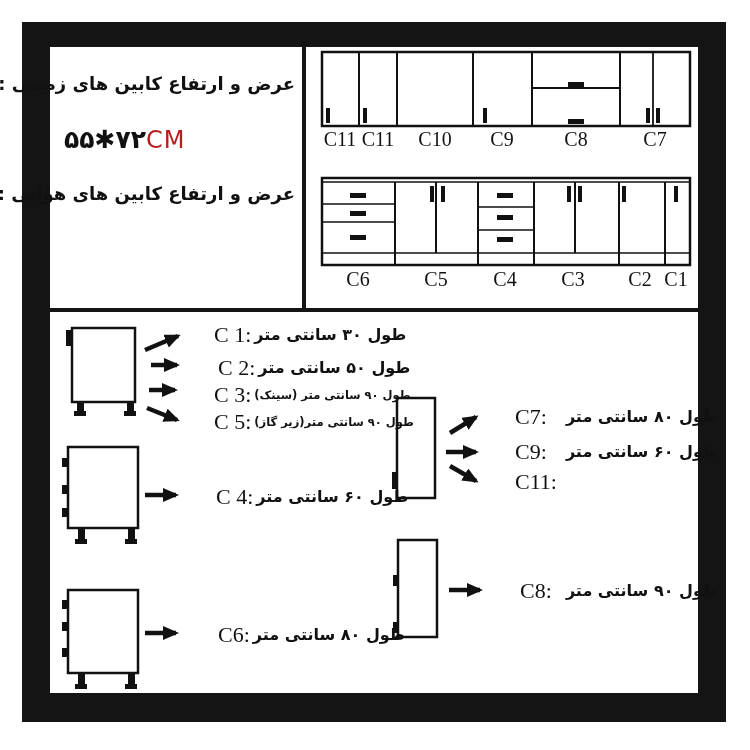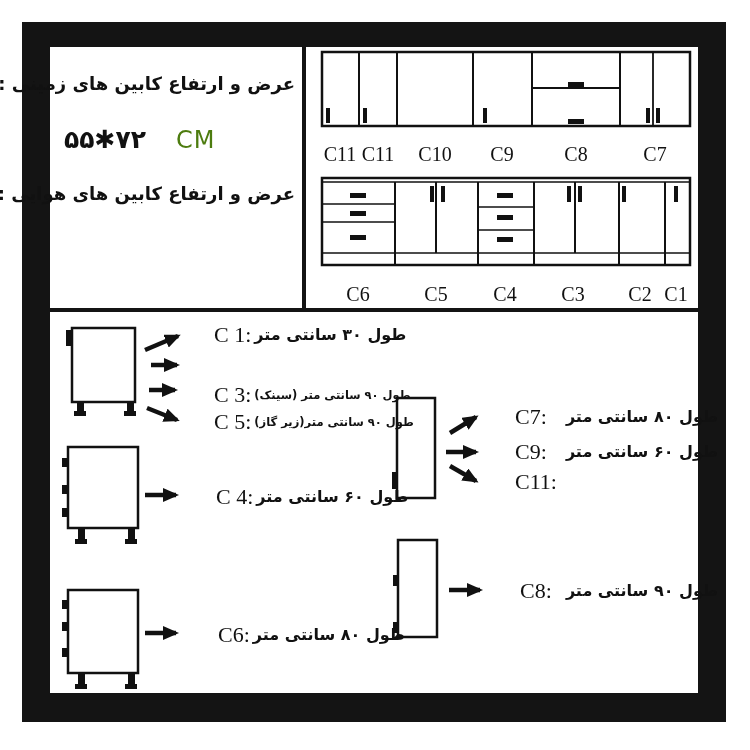--- a/index.html
+++ b/index.html
@@ -8,25 +8,25 @@
   .frame{position:absolute;left:22px;top:22px;width:704px;height:700px;background:#141414;}
   .panel{position:absolute;background:#ffffff;}
   #specs-panel{left:50px;top:47px;width:252px;height:261px;}
   #elev-panel{left:306px;top:47px;width:392px;height:261px;}
   #legend-panel{left:50px;top:312px;width:648px;height:381px;}
 
   
   .spec-title{position:absolute;right:0;left:0;padding-right:7px;direction:rtl;text-align:right;
               font-weight:700;font-size:18px;line-height:26px;letter-spacing:-.2px;white-space:nowrap;}
   .spec-size{position:absolute;left:14px;direction:ltr;font-weight:700;font-size:25px;line-height:30px;white-space:nowrap;}
-  .spec-size .unit{font-weight:400;font-size:24px;letter-spacing:1px;color:#4d7c0f;margin-left:30px;}
+  .spec-size .unit{font-weight:400;font-size:24px;letter-spacing:1px;color:#b91c1c;}
 
   
   .elv-label{position:absolute;transform:translateX(-50%);font-family:"Liberation Serif","DejaVu Serif",serif;
-             font-size:20px;line-height:22px;white-space:nowrap;margin-top:15px;}
+             font-size:20px;line-height:22px;white-space:nowrap;}
 
   
   .lg-row{position:absolute;display:flex;align-items:center;gap:3px;white-space:nowrap;margin-left:28px;}
   .lg-code{font-family:"Liberation Serif","DejaVu Serif",serif;font-size:22px;line-height:26px;}
   .lg-desc{direction:rtl;font-weight:700;font-size:16px;line-height:18px;}
   .lg-desc.small{font-size:11.5px;}
   .lg-row.spread{justify-content:space-between;gap:0;}
 
   svg{position:absolute;left:0;top:0;}
   .ln{stroke:#111;fill:none;}
@@ -169,20 +169,24 @@
         <rect class="fl" x="343" y="263" width="5" height="11"></rect>
         <rect class="fl" x="343" y="310" width="5" height="11"></rect>
         <line class="arrow" marker-end="url(#arr)" x1="399" y1="278" x2="430" y2="278"></line>
       </g>
     </svg>
 
     <div class="lg-row" style="left:136px;top:10px">
       <span class="lg-code">C 1:</span>
       <span class="lg-desc">طول ۳۰ سانتی متر</span>
     </div>
+    <div class="lg-row" style="left:140px;top:43px">
+      <span class="lg-code">C 2:</span>
+      <span class="lg-desc">طول ۵۰ سانتی متر</span>
+    </div>
     <div class="lg-row" style="left:136px;top:70px">
       <span class="lg-code">C 3:</span>
       <span class="lg-desc small">طول ۹۰ سانتی متر (سینک)</span>
     </div>
     <div class="lg-row" style="left:136px;top:97px">
       <span class="lg-code">C 5:</span>
       <span class="lg-desc small">طول ۹۰ سانتی متر(زیر گاز)</span>
     </div>
     <div class="lg-row" style="left:138px;top:172px">
       <span class="lg-code">C 4:</span>

